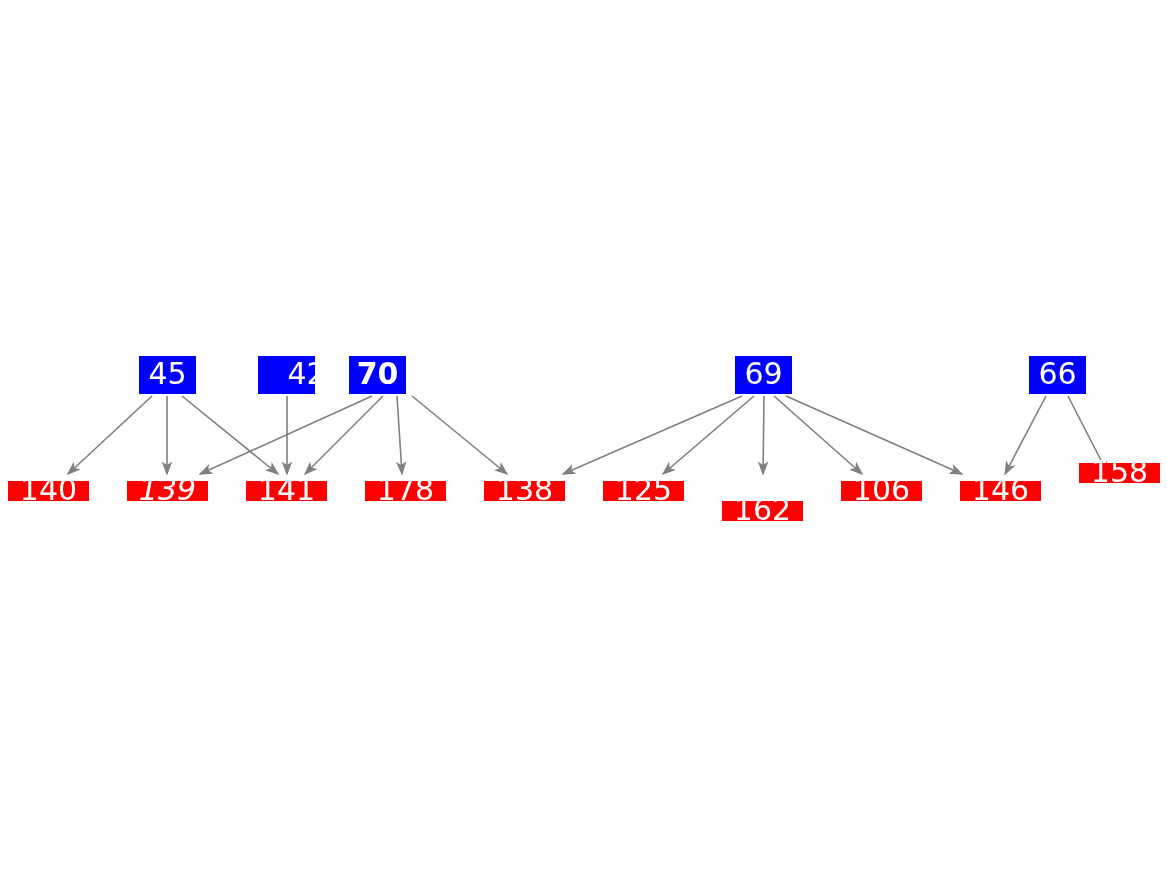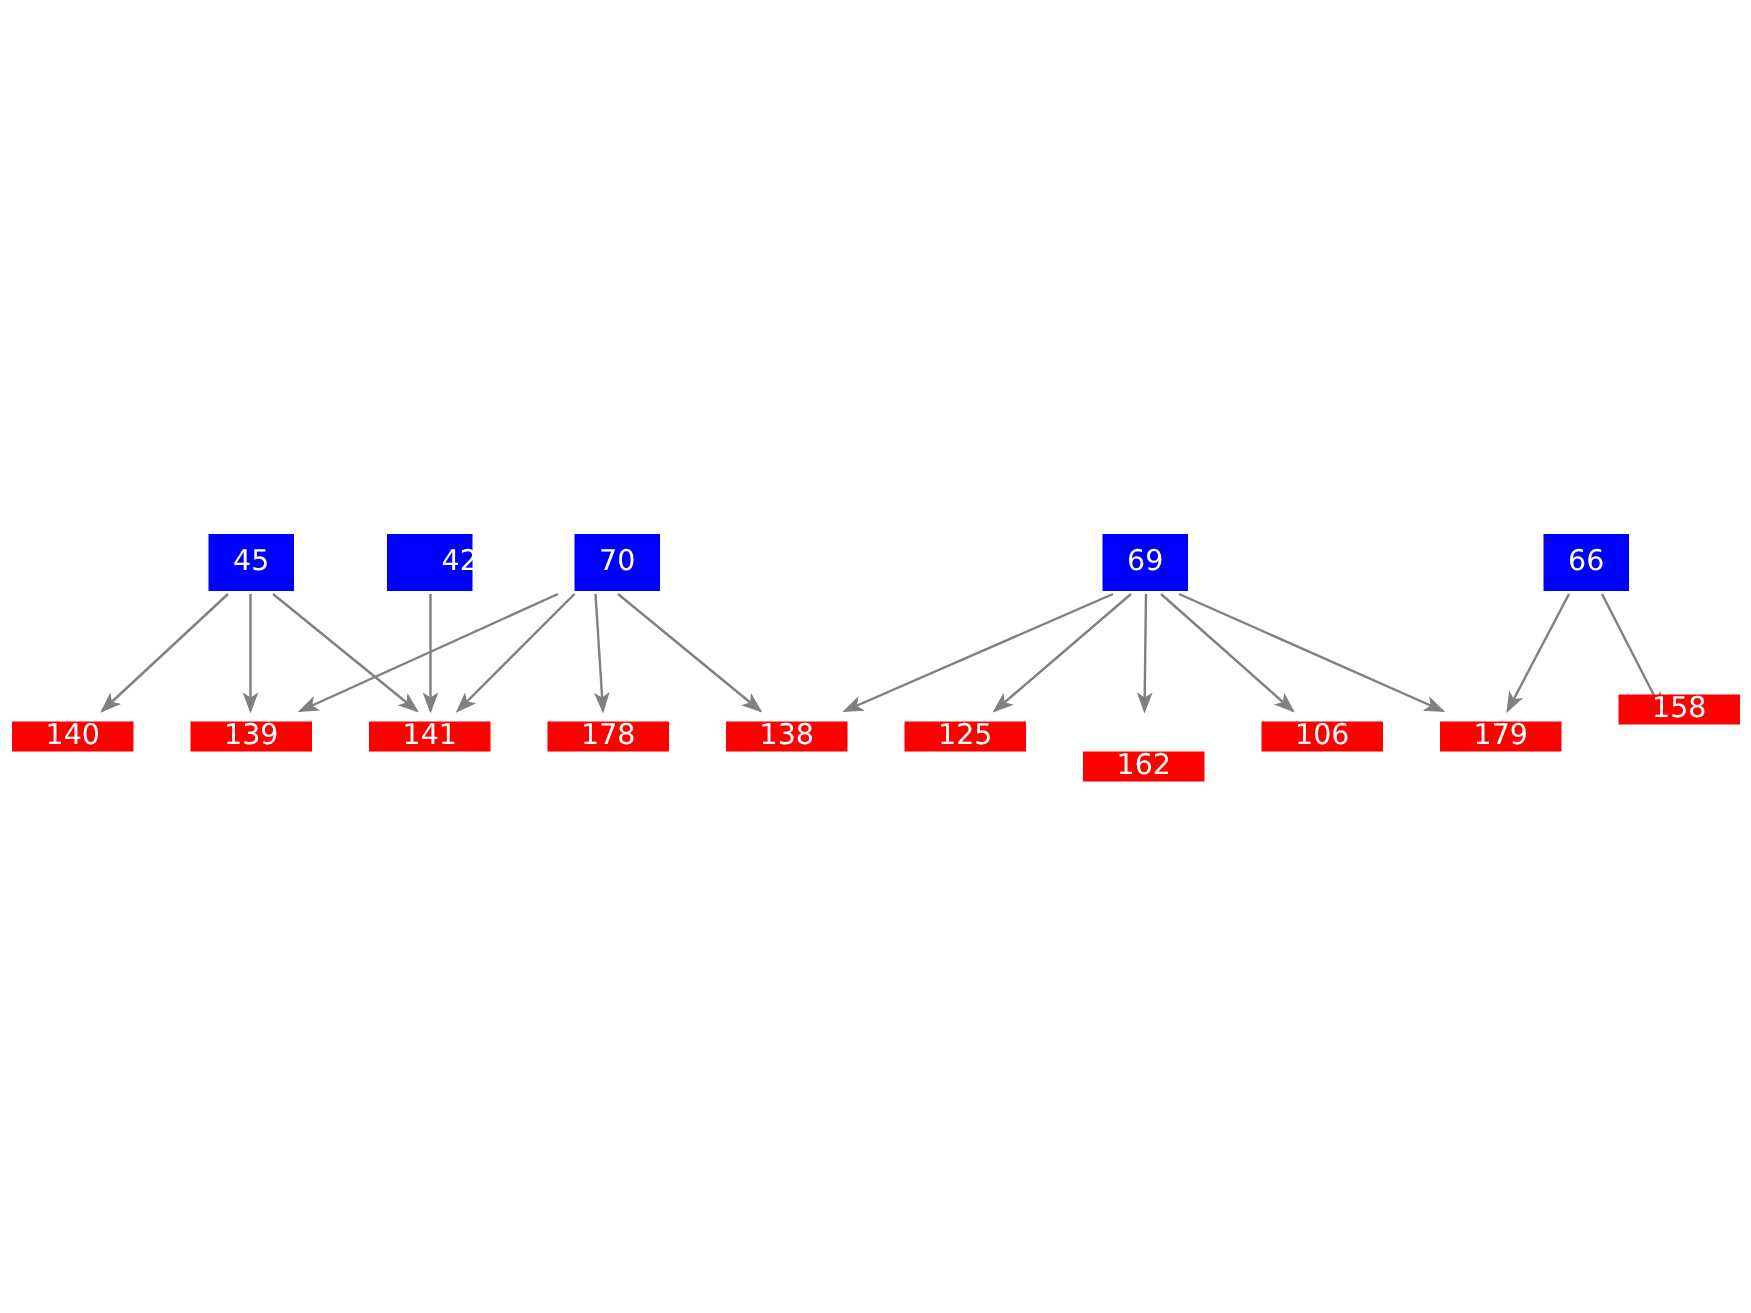--- a/index.html
+++ b/index.html
@@ -25,21 +25,21 @@
     width: 1167px;
     height: 875px;
     pointer-events: none;
   }
   .node {
     position: absolute;
     display: flex;
     align-items: center;
     justify-content: center;
     color: #ffffff;
-    font-size: 19px;
+    font-size: 30px;
     line-height: 1;
     letter-spacing: 0px;
     box-sizing: border-box;
     user-select: none;
     font-family: "DejaVu Sans", sans-serif;
   }
   .node-source {
     background: #0000ff;
     width: 57px;
     height: 38px;
@@ -84,35 +84,35 @@
       </g>
   </svg>
 
   <div id="source-layer">
       <div class="node node-source" style="left: 139px; top: 356px;">
         <span class="node-label">45</span>
       </div>
       <div class="node node-source" style="left: 258px; top: 356px; padding-left: 40px;">
         <span class="node-label">42</span>
       </div>
-      <div class="node node-source" style="left: 383px; top: 356px;">
+      <div class="node node-source" style="left: 349px; top: 356px; font-weight: bold;">
         <span class="node-label">70</span>
       </div>
       <div class="node node-source" style="left: 735px; top: 356px; align-items: center;">
         <span class="node-label">69</span>
       </div>
       <div class="node node-source" style="left: 1029px; top: 356px;">
         <span class="node-label">66</span>
       </div>
     </div>
   <div id="target-layer">
       <div class="node node-target" style="left: 8px; top: 481px;">
         <span class="node-label">140</span>
       </div>
-      <div class="node node-target" style="left: 127px; top: 481px;">
+      <div class="node node-target" style="left: 127px; top: 481px; font-style: italic;">
         <span class="node-label">139</span>
       </div>
       <div class="node node-target" style="left: 246px; top: 481px;">
         <span class="node-label">141</span>
       </div>
       <div class="node node-target" style="left: 365px; top: 481px;">
         <span class="node-label">178</span>
       </div>
       <div class="node node-target" style="left: 484px; top: 481px;">
         <span class="node-label">138</span>
@@ -120,20 +120,20 @@
       <div class="node node-target" style="left: 603px; top: 481px;">
         <span class="node-label">125</span>
       </div>
       <div class="node node-target" style="left: 722px; top: 481px; margin-top: 20px;">
         <span class="node-label">162</span>
       </div>
       <div class="node node-target" style="left: 841px; top: 481px;">
         <span class="node-label">106</span>
       </div>
       <div class="node node-target" style="left: 960px; top: 481px;">
-        <span class="node-label">179</span>
+        <span class="node-label">146</span>
       </div>
       <div class="node node-target" style="left: 1079px; top: 463px;">
         <span class="node-label">158</span>
       </div>
     </div>
 
 </div>
 
 </body></html>

